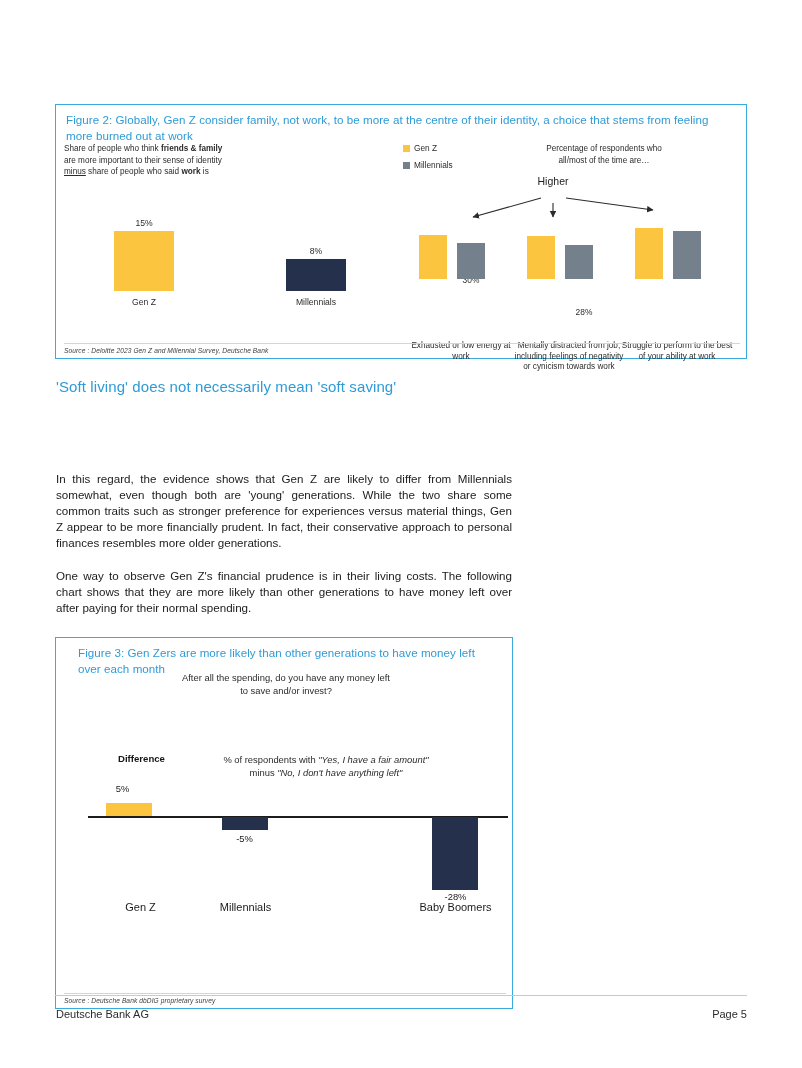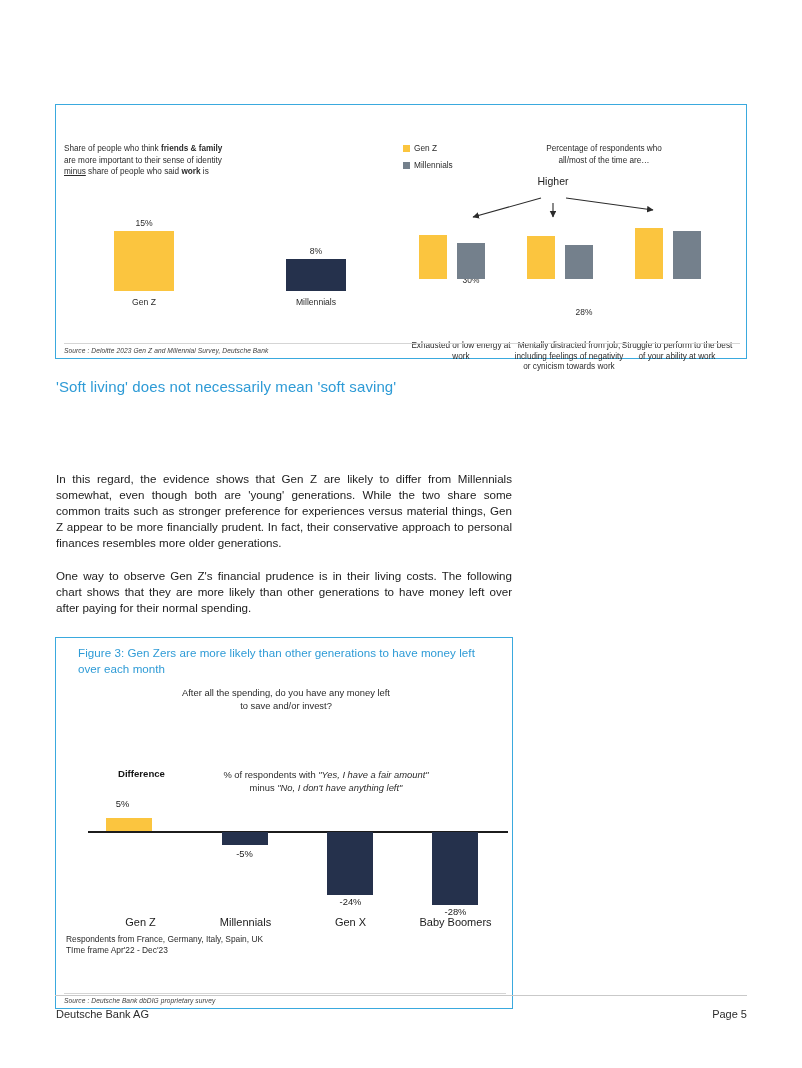--- a/index.html
+++ b/index.html
@@ -277,21 +277,21 @@
   #figure3 {
     left: 55px;
     top: 637px;
     width: 458px;
     height: 372px;
     padding-left: 12px;
   }
   #figure3 .chart-area {
     position: absolute;
     left: 0;
-    top: 38px;
+    top: 23px;
     width: 458px;
     height: 255px;
   }
   .f3-subtitle {
     position: absolute;
     left: 60px;
     top: 10px;
     width: 340px;
     font-size: 9.4px;
     line-height: 13px;
@@ -398,20 +398,21 @@
     color: #2b2b2b;
   }
 </style>
 </head>
 <body>
 
 <div id="page">
 
 
   <div class="figure" id="figure2">
+    <div class="fig-title">Figure 2: Globally, Gen Z consider family, not work, to be more at the centre of their identity, a choice that stems from feeling more burned out at work</div>
 
     <div class="chart-area">
 
       <div class="f2-left">
         <div class="subtitle">
           <span>Share of people who think </span><b>friends &amp; family</b><br>
           <span>are more important to their sense of identity</span><br>
           <u>minus</u><span> share of people who said </span><b>work</b><span> is</span>
         </div>
 
@@ -532,37 +533,28 @@
           <div class="f3-bar" style="left:18px;top:24px;height:13px;background:#FBC53F;"></div>
           <div class="f3-cat">Gen Z</div>
         </div>
 
         <div class="f3-col" style="left:105px;">
           <div class="f3-bar" style="left:29px;top:38px;height:13px;background:#25314C;"></div>
           <div class="f3-val" style="top:54px;left:-1px;">-5%</div>
           <div class="f3-cat">Millennials</div>
         </div>
 
-        <div class="f3-col" style="left:210px;">
-          <div class="f3-bar" style="left:29px;top:38px;height:63px;background:#25314C;"></div>
-          <div class="f3-val" style="top:102px;left:0px;">-24%</div>
-          <div class="f3-cat">Gen X</div>
-        </div>
 
         <div class="f3-col" style="left:315px;">
           <div class="f3-bar" style="left:29px;top:38px;height:73px;background:#25314C;"></div>
           <div class="f3-val" style="top:112px;left:0px;">-28%</div>
           <div class="f3-cat">Baby Boomers</div>
         </div>
       </div>
 
-      <div class="f3-note">
-        <div>Respondents from France, Germany, Italy, Spain, UK</div>
-        <div>TIme frame Apr'22 - Dec'23</div>
-      </div>
     </div>
 
     <div class="fig-source-block">
       <div class="fig-source-rule"></div>
       <div class="fig-source">Source : Deutsche Bank dbDIG proprietary survey</div>
     </div>
   </div>
 
   <div class="footer-rule"></div>
   <div class="footer-left">Deutsche Bank AG</div>

